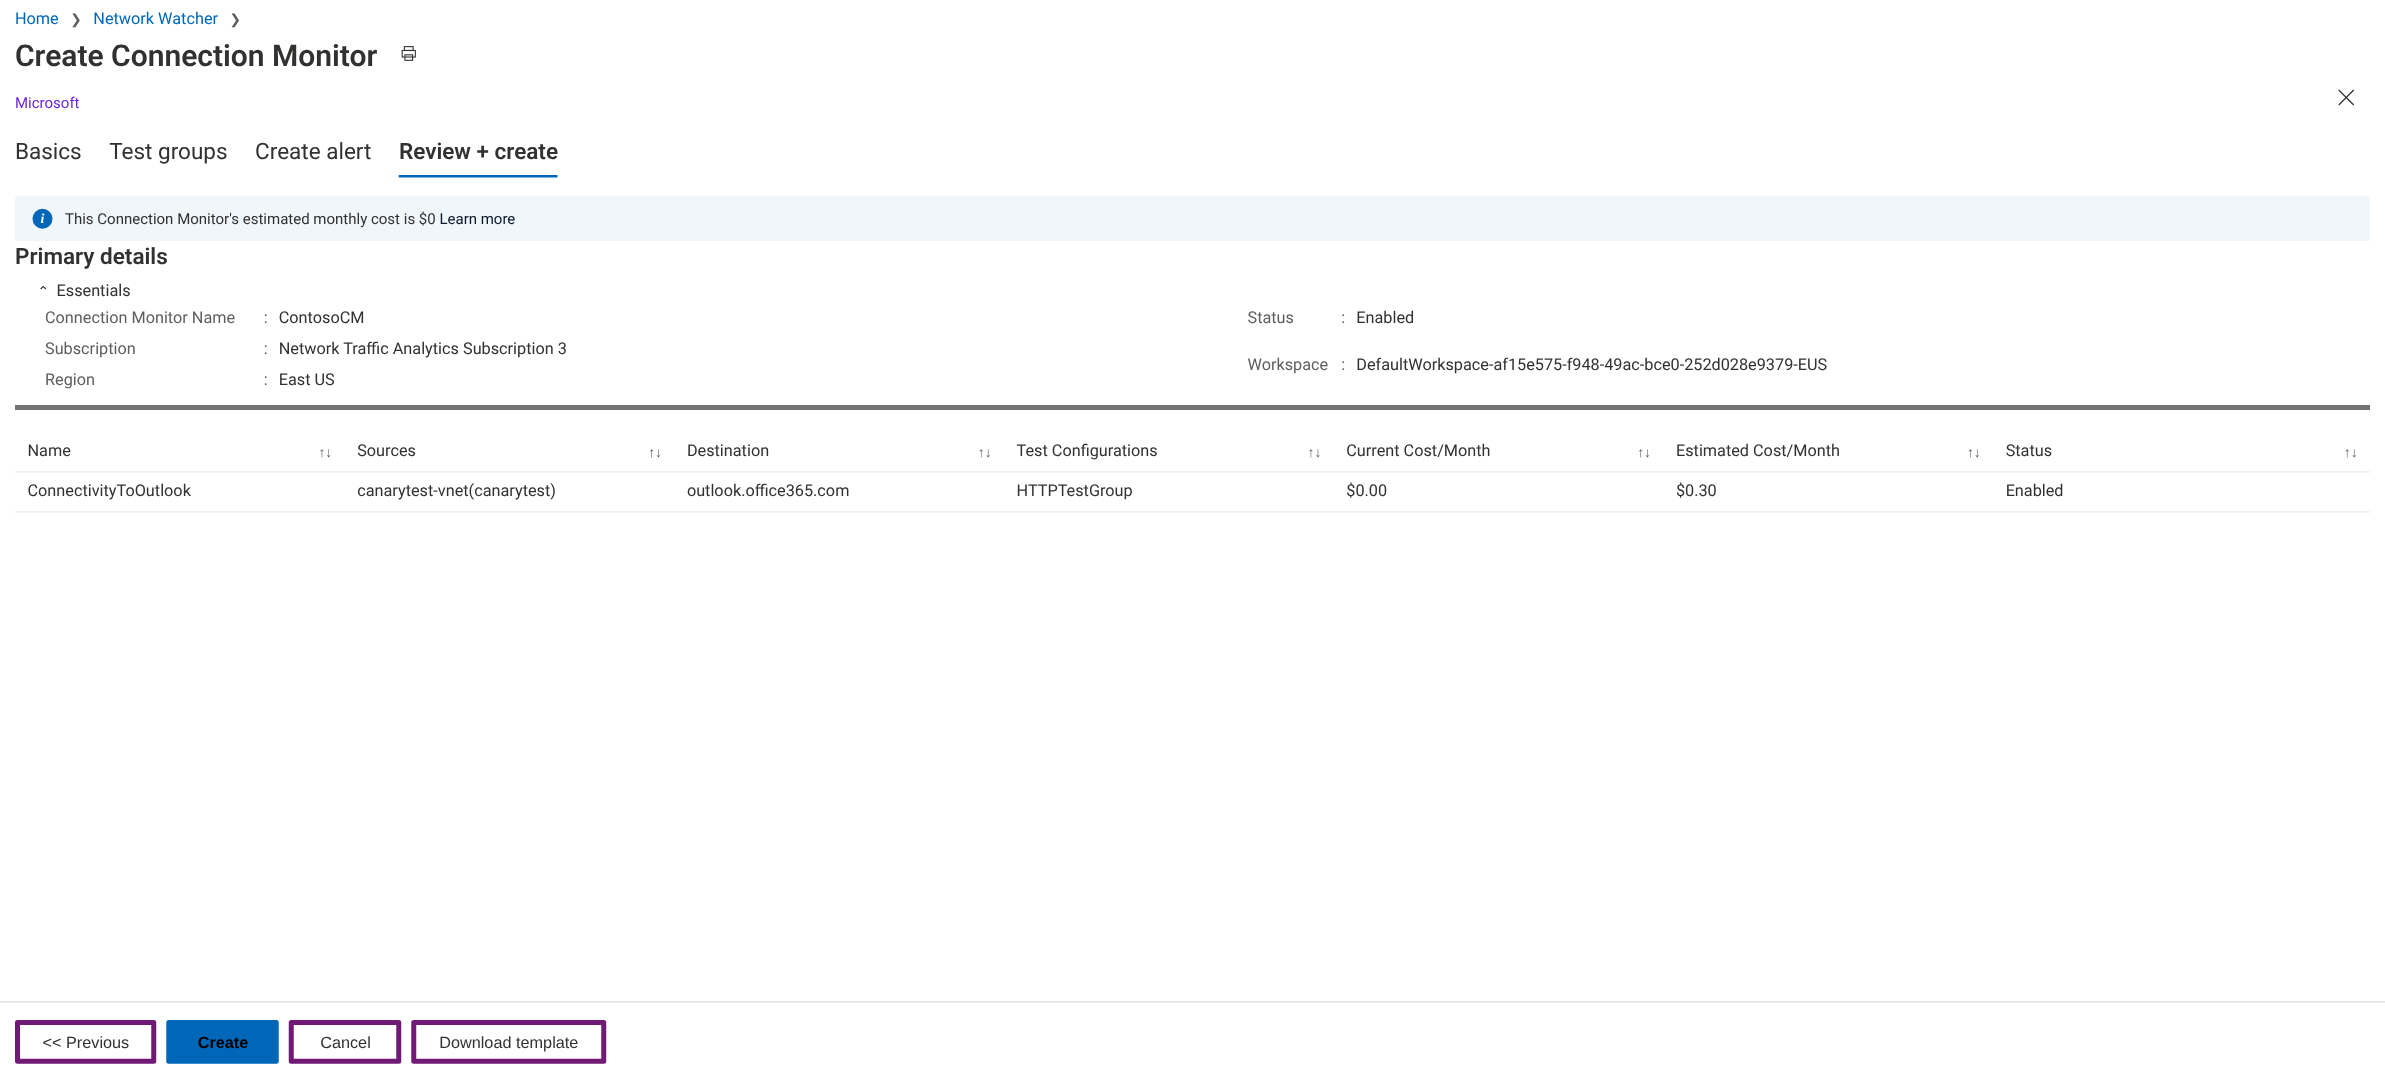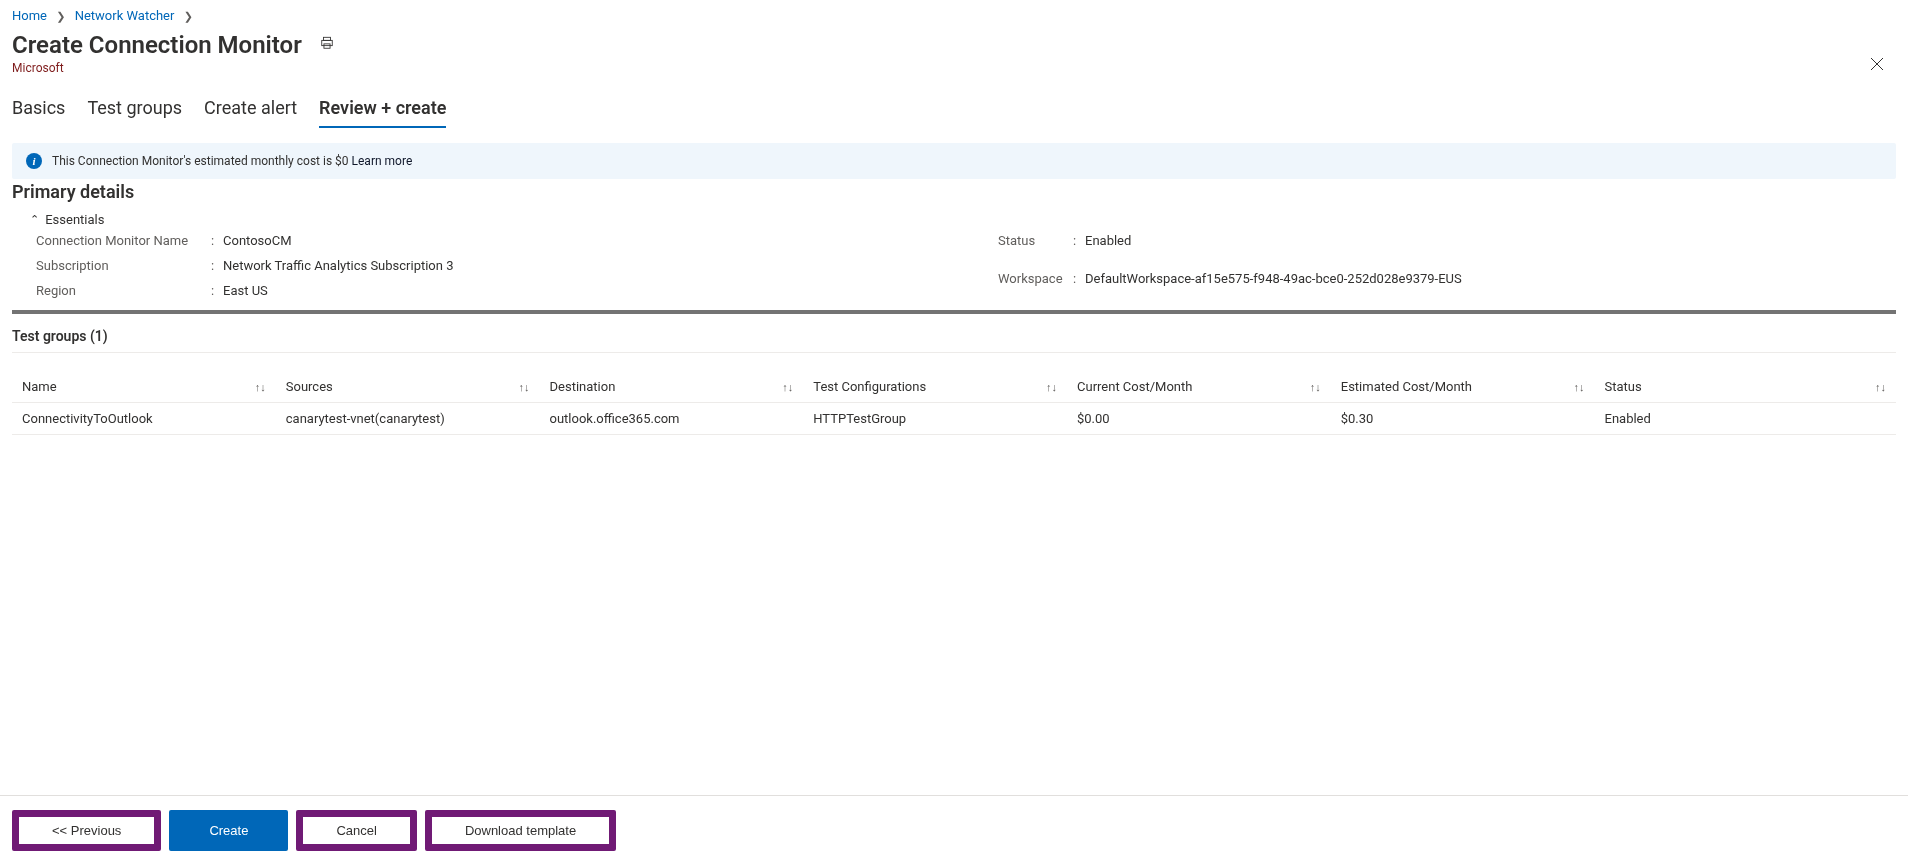--- a/index.html
+++ b/index.html
@@ -17,21 +17,21 @@
 
   
   .breadcrumb { padding: 8px 0 4px 0; font-size: 13px; }
   .breadcrumb a { color: #0067b8; text-decoration: none; }
   .breadcrumb .chev { color: #605e5c; padding: 0 6px; font-size: 11px; }
 
   
   .heading-row { display: flex; align-items: flex-end; justify-content: space-between; }
   .heading-left { display: flex; align-items: center; gap: 14px; }
   h1 { font-size: 24px; font-weight: 600; margin: 4px 0 0 0; }
-  .provider { font-size: 12px; color: #7f1d1d; margin-top: 2px; }
+  .provider { font-size: 12px; color: #6d28d9; margin-top: 16px; }
   .icon-btn { background: none; border: none; cursor: pointer; padding: 4px; color: #323130; }
   .icon-close svg, .icon-print svg { width: 14px; height: 14px; display: block; }
   .icon-close { margin-right: 8px; margin-top: 6px; }
 
   
   .tabs { display: flex; gap: 22px; margin-top: 16px; border-bottom: 1px solid transparent; }
   .tab {
     padding: 6px 0 8px 0;
     cursor: pointer;
     font-size: 18px;
@@ -100,34 +100,33 @@
 
   
   .footer {
     border-top: 1px solid #e1dfdd;
     padding: 14px 12px;
     display: flex;
     gap: 8px;
   }
   .btn {
     font-size: 13px;
-    padding: 6px 33px;
-    border: 7px solid #701a75;
+    padding: 6px 18px;
+    border: 4px solid #701a75;
     background: #fff;
     color: #323130;
     border-radius: 2px;
     cursor: pointer;
     min-width: 90px;
-    text-align: right;
   }
   .btn.primary {
     background: #0067b8;
     border-color: #0067b8;
-    color: #ffffff;
-    font-weight: 400;
+    color: #000000;
+    font-weight: 700;
   }
   .btn.wide { min-width: 140px; }
 </style>
 </head>
 <body>
 
 <div class="content-wrap">
 
   
   <div class="breadcrumb">
@@ -205,21 +204,20 @@
       <div class="kv-colon">:</div>
       <div>Enabled</div>
 
       <div class="kv-key">Workspace</div>
       <div class="kv-colon">:</div>
       <div>DefaultWorkspace-af15e575-f948-49ac-bce0-252d028e9379-EUS</div>
     </div>
   </div>
 
   
-  <div class="tg-title">Test groups (1)</div>
 
   <table class="table">
     <thead>
       <tr>
         <th style="width:14%">
           <span>Name</span>
           <span class="sort-icon">↑↓</span>
         </th>
         <th style="width:14%">
           <span>Sources</span>

